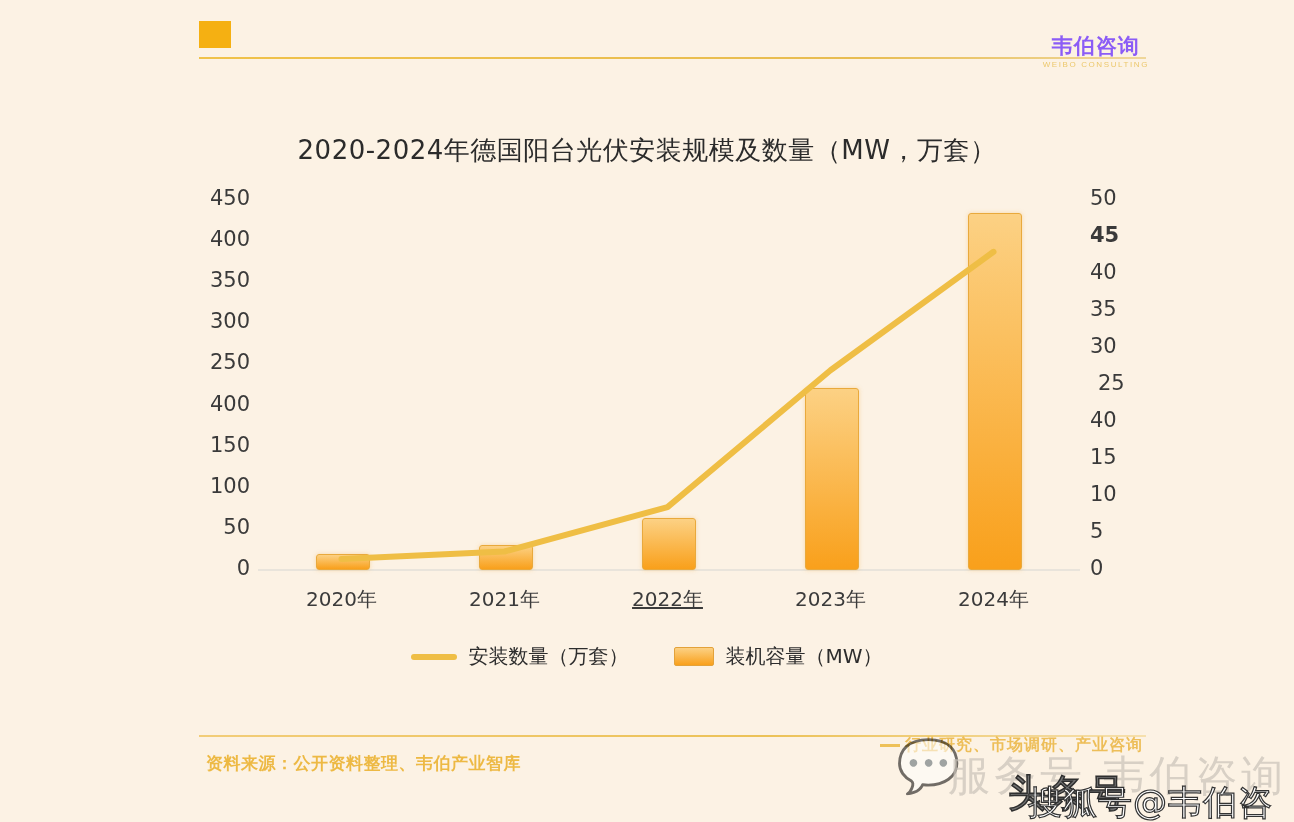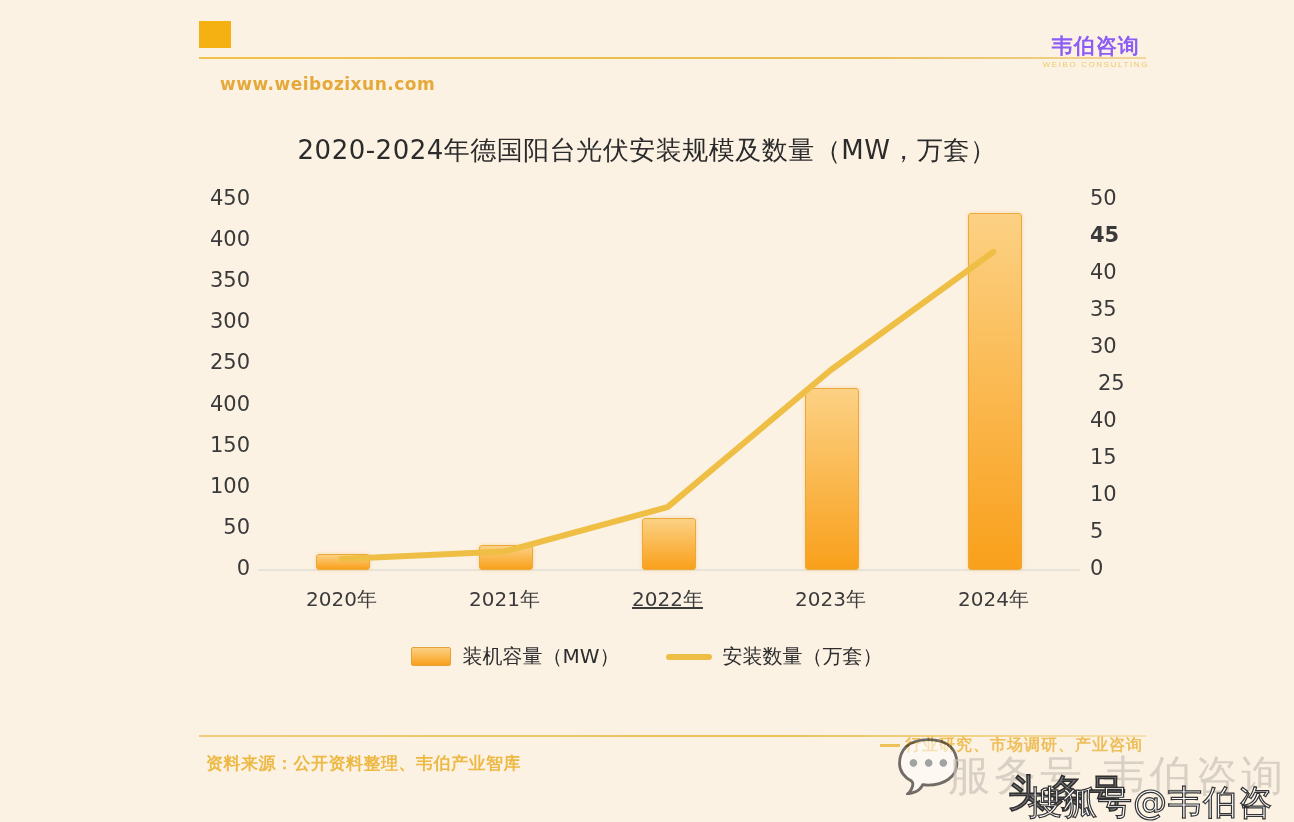--- a/index.html
+++ b/index.html
@@ -77,21 +77,20 @@
            -webkit-text-stroke:1.2px #333;letter-spacing:1px;
            font-family:"DejaVu Sans",sans-serif;}
 </style>
 </head>
 <body>
 
 <div id="page">
 
   <div class="hdr-square"></div>
   <div class="hdr-rule"></div>
-  <div class="hdr-url">www.weibozixun.com</div>
   <div class="logo">
     <div class="logo-cn">韦伯咨询</div>
     <div class="logo-en">WEIBO CONSULTING</div>
   </div>
 
   <div class="chart-title">2020-2024年德国阳台光伏安装规模及数量（MW，万套）</div>
 
   <div id="yleft">
       <div class="ytick left" style="left: 190px; top: 186px;">450</div>
       <div class="ytick left" style="left: 190px; top: 227.111px;">400</div>
@@ -135,26 +134,26 @@
   <div id="xlabels">
       <div class="xlabel" style="left: 266.5px;">2020年</div>
       <div class="xlabel" style="left: 429.5px;">2021年</div>
       <div class="xlabel" style="left: 592.5px; text-decoration: underline;">2022年</div>
       <div class="xlabel" style="left: 755.5px;">2023年</div>
       <div class="xlabel" style="left: 918.5px;">2024年</div>
     </div>
 
   <div class="legend">
     <div class="leg-item">
+      <span class="leg-line"></span>
+      <span class="leg-text">安装数量（万套）</span>
+    </div>
+    <div class="leg-item">
       <span class="leg-swatch"></span>
       <span class="leg-text">装机容量（MW）</span>
-    </div>
-    <div class="leg-item">
-      <span class="leg-line"></span>
-      <span class="leg-text">安装数量（万套）</span>
     </div>
   </div>
 
   <div class="ftr-rule"></div>
   <div class="ftr-src">资料来源：公开资料整理、韦伯产业智库</div>
   <div class="ftr-dash"></div>
   <div class="ftr-slogan">行业研究、市场调研、产业咨询</div>
 
   <div class="wm-wechat">💬</div>
   <div class="wm-wechat-txt">服务号 韦伯咨询</div>

